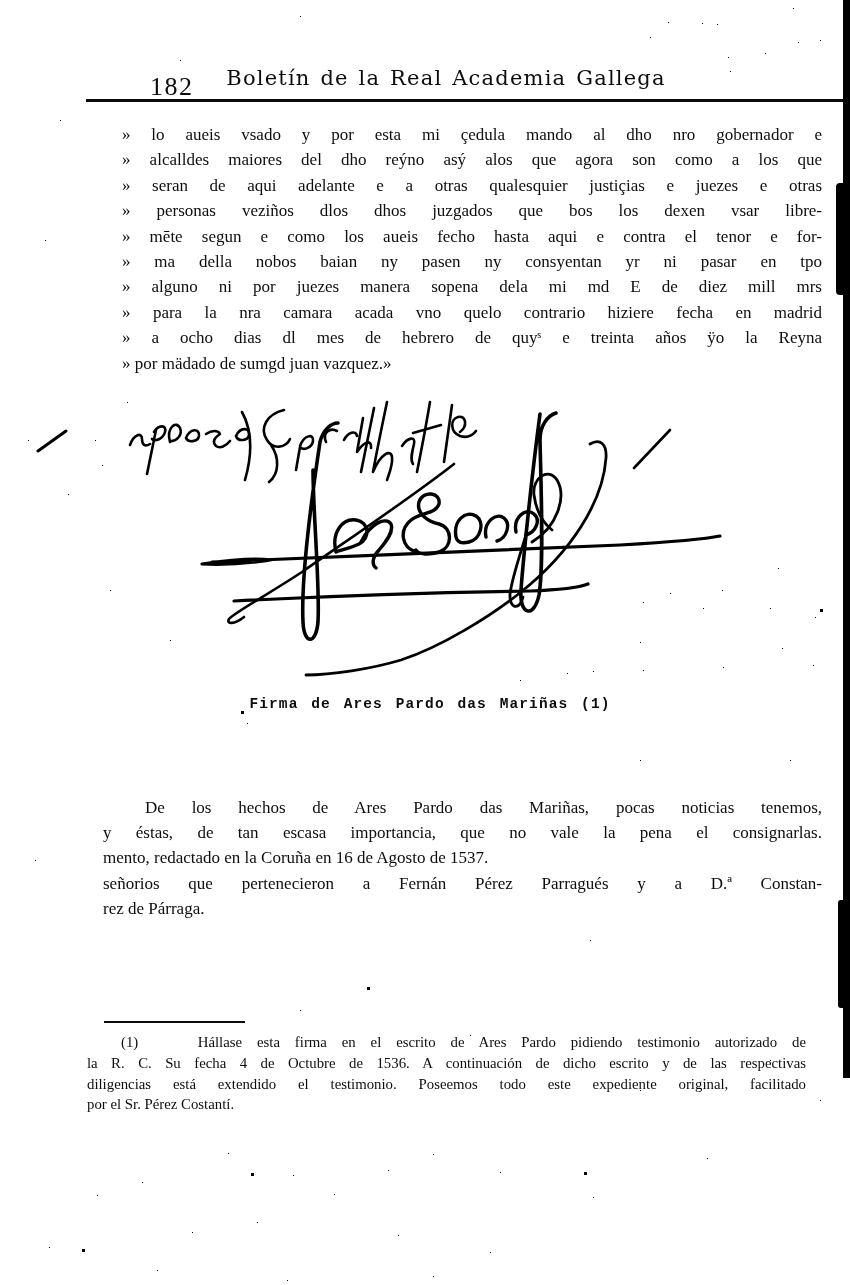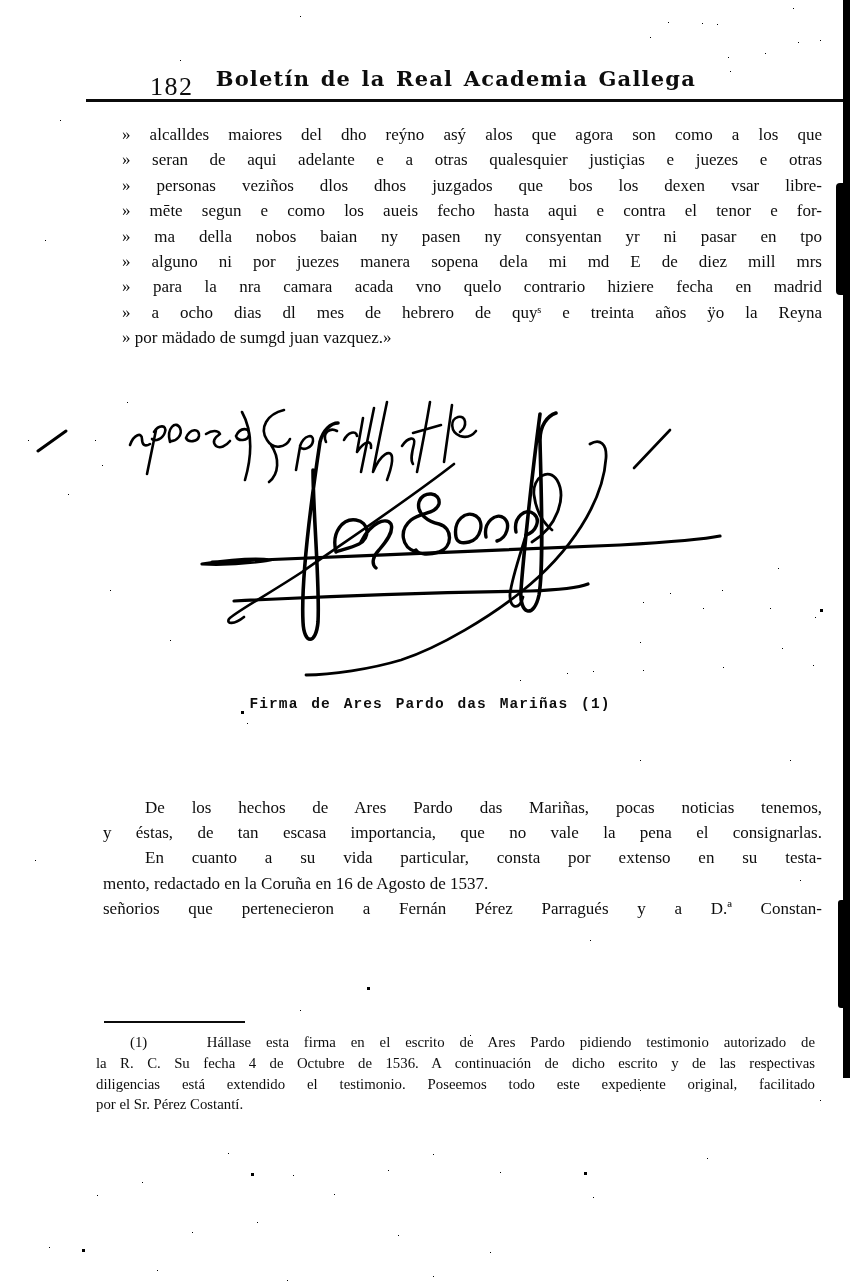--- a/index.html
+++ b/index.html
@@ -4,38 +4,38 @@
 <style>
   html,body { margin:0; padding:0; }
   body {
     width:850px; height:1285px; position:relative; overflow:hidden;
     background:#ffffff; color:#0d0d0d;
     font-family:"Liberation Serif", serif;
   }
   .abs { position:absolute; }
   
   .pageno { left:150px; top:72px; font-size:26px; letter-spacing:1.5px; }
-  .htitle { left:196px; top:66px; width:500px; text-align:right;
-            font-family:"DejaVu Serif", serif; font-weight:bold;
+  .htitle { left:196px; top:66px; width:500px; text-align:center;
+            font-family:"DejaVu Serif", serif; font-weight:normal;
             font-size:21px; letter-spacing:1.2px; word-spacing:2px; }
   .hrule  { left:86px; top:99px; width:762px; height:3px; background:#0b0b0b; }
   
   .quote { left:122px; top:122px; width:700px; font-size:17px; line-height:25.4px; }
   .line { white-space:normal; }
   .line.j { text-align:justify; text-align-last:justify; }
   
   .bodytext { left:103px; top:795px; width:719px; font-size:17px; line-height:25.2px; }
   .indent { text-indent:42px; }
   
   .caption { left:60px; top:696px; width:740px; text-align:center;
              font-family:Liberation Mono, monospace; font-size:14.5px; font-weight:bold;
              letter-spacing:1.1px; word-spacing:3px; }
   
   .fnrule { left:104px; top:1021px; width:141px; height:2px; background:#0b0b0b; }
-  .footnote { left:96px; top:1032px; width:719px; font-size:14.8px; line-height:20.8px; }
+  .footnote { left:87px; top:1032px; width:719px; font-size:14.8px; line-height:20.8px; }
   .fn-indent { text-indent:34px; }
   
   .edge-bar  { left:843px; top:0; width:7px; height:1078px; background:#000; }
   .edge-bulge1 { left:836px; top:183px; width:14px; height:112px; background:#000; border-radius:4px 0 0 4px; }
   .edge-bulge2 { left:838px; top:900px; width:12px; height:108px; background:#000; border-radius:3px 0 0 3px; }
   
   .sig { left:60px; top:390px; }
   .slash { left:36px; top:426px; }
   
   .noise { left:0; top:0; width:1px; height:1px; background:transparent;
@@ -60,20 +60,21 @@
       500px 1172px 0 #000, 585px 1173px 0 1px #000, 593px 1197px 0 #000, 707px 1158px 0 #000; }
 </style>
 </head>
 <body>
 
 <div class="abs pageno">182</div>
 <div class="abs htitle">Boletín de la Real Academia Gallega</div>
 <div class="abs hrule"></div>
 
 <div class="abs quote">
+  <div class="line j">» lo aueis vsado y por esta mi çedula mando al dho nro gobernador e</div>
   <div class="line j">» alcalldes maiores del dho reýno asý alos que agora son como a los que</div>
   <div class="line j">» seran de aqui adelante e a otras qualesquier justiçias e juezes e otras</div>
   <div class="line j">» personas veziños dlos dhos juzgados que bos los dexen vsar libre-</div>
   <div class="line j">» mēte segun e como los aueis fecho hasta aqui e contra el tenor e for-</div>
   <div class="line j">» ma della nobos baian ny pasen ny consyentan yr ni pasar en tpo</div>
   <div class="line j">» alguno ni por juezes manera sopena dela mi md E de diez mill mrs</div>
   <div class="line j">» para la nra camara acada vno quelo contrario hiziere fecha en madrid</div>
   <div class="line j">» a ocho dias dl mes de hebrero de quyˢ e treinta años ÿo la Reyna</div>
   <div class="line">» por mädado de sumgd juan vazquez.»</div>
 </div>
@@ -120,25 +121,25 @@
 </svg>
 
 <div class="abs caption">Firma de Ares Pardo das Mariñas (1)</div>
 
 <div class="abs bodytext">
   <div>
     <div class="line j indent">De los hechos de Ares Pardo das Mariñas, pocas noticias tenemos,</div>
     <div class="line j">y éstas, de tan escasa importancia, que no vale la pena el consignarlas.</div>
   </div>
   <div>
-    <div class="line j indent">En cuanto a su vida particular, consta por extenso en su testa-</div>
     <div class="line">mento, redactado en la Coruña en 16 de Agosto de 1537.</div>
   </div>
   <div>
     <div class="line j">señorios que pertenecieron a Fernán Pérez Parragués y a D.ª Constan-</div>
+    <div class="line">rez de Párraga.</div>
   </div>
 </div>
 
 <div class="abs fnrule"></div>
 <div class="abs footnote">
   <div class="line j fn-indent">(1)&nbsp;&nbsp;&nbsp;&nbsp;Hállase esta firma en el escrito de Ares Pardo pidiendo testimonio autorizado de</div>
   <div class="line j">la R. C. Su fecha 4 de Octubre de 1536. A continuación de dicho escrito y de las respectivas</div>
   <div class="line j">diligencias está extendido el testimonio. Poseemos todo este expediente original, facilitado</div>
   <div class="line">por el Sr. Pérez Costantí.</div>
 </div>

